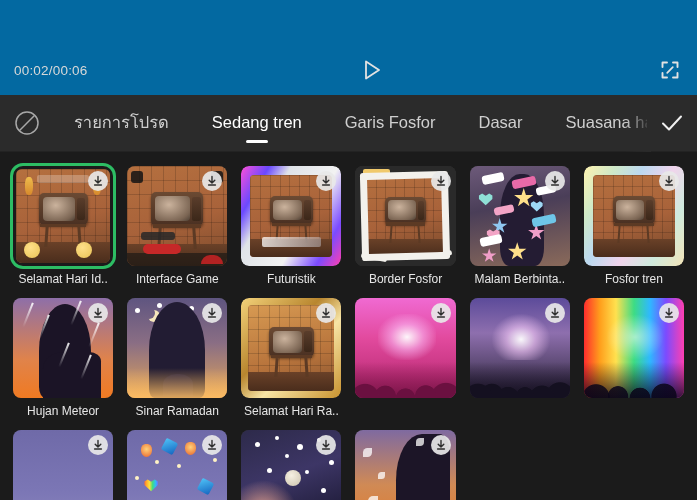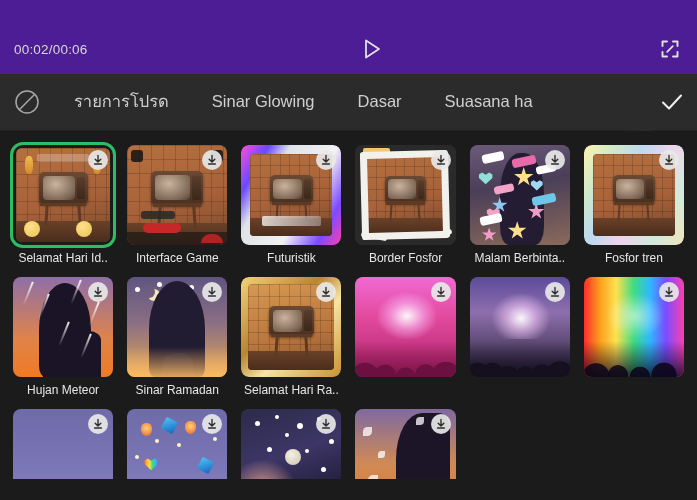--- a/index.html
+++ b/index.html
@@ -8,22 +8,22 @@
     width:697px; height:500px;
     background:#1b1b1b;
     font-family:"Liberation Sans", sans-serif;
     overflow:hidden;
     -webkit-font-smoothing:antialiased;
   }
 
   
   .player-bar {
     position:relative;
-    height:74px;
-    background:#4c1d95;
+    height:95px;
+    background:#0369a1;
     display:flex;
     align-items:flex-end;
   }
   .player-controls {
     position:absolute;
     left:0; right:0; bottom:8px;
     height:34px;
     display:flex;
     align-items:center;
     padding:0 14px;
@@ -476,22 +476,26 @@
       <circle cx="13" cy="13" r="11" fill="none" stroke="#a8a8a8" stroke-width="1.5"></circle>
       <line x1="5.3" y1="20.7" x2="20.7" y2="5.3" stroke="#a8a8a8" stroke-width="1.5"></line>
     </svg>
   </div>
 
   <div class="tabs-scroll">
     <div class="tab">
       <span class="tab-label">รายการโปรด</span>
       <span class="tab-underline"></span>
     </div>
+    <div class="tab is-active">
+      <span class="tab-label">Sedang tren</span>
+      <span class="tab-underline"></span>
+    </div>
     <div class="tab">
-      <span class="tab-label">Sinar Glowing</span>
+      <span class="tab-label">Garis Fosfor</span>
       <span class="tab-underline"></span>
     </div>
     <div class="tab">
       <span class="tab-label">Dasar</span>
       <span class="tab-underline"></span>
     </div>
     <div class="tab">
       <span class="tab-label">Suasana ha</span>
       <span class="tab-underline"></span>
     </div>

